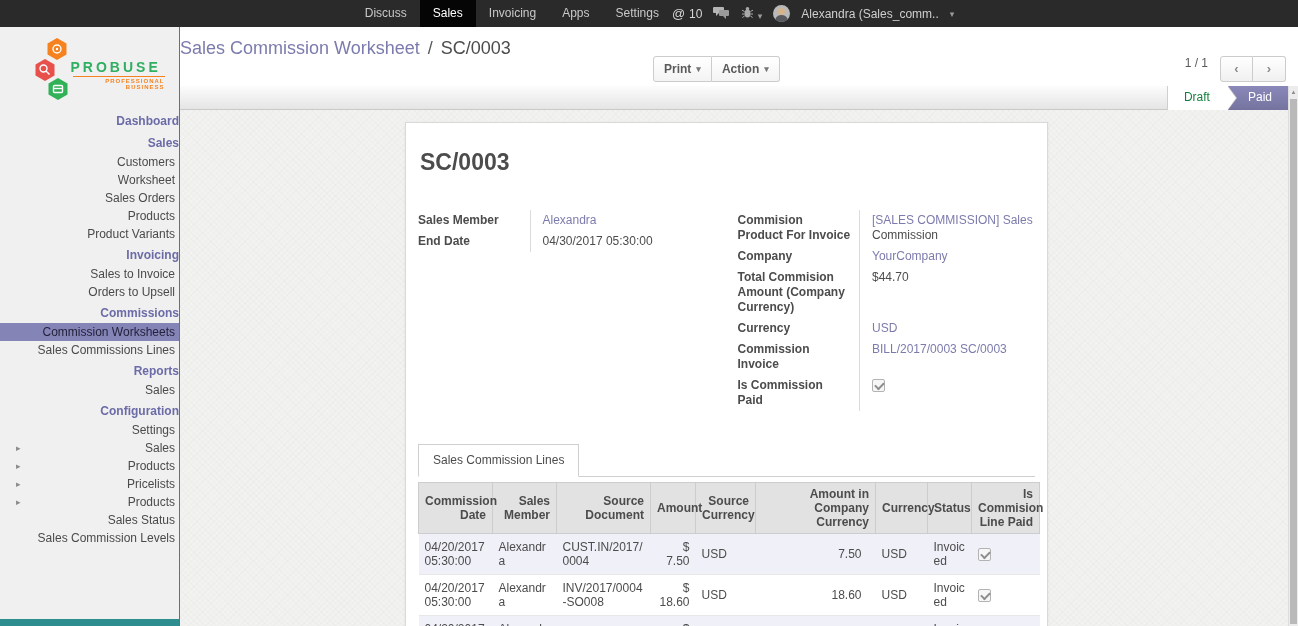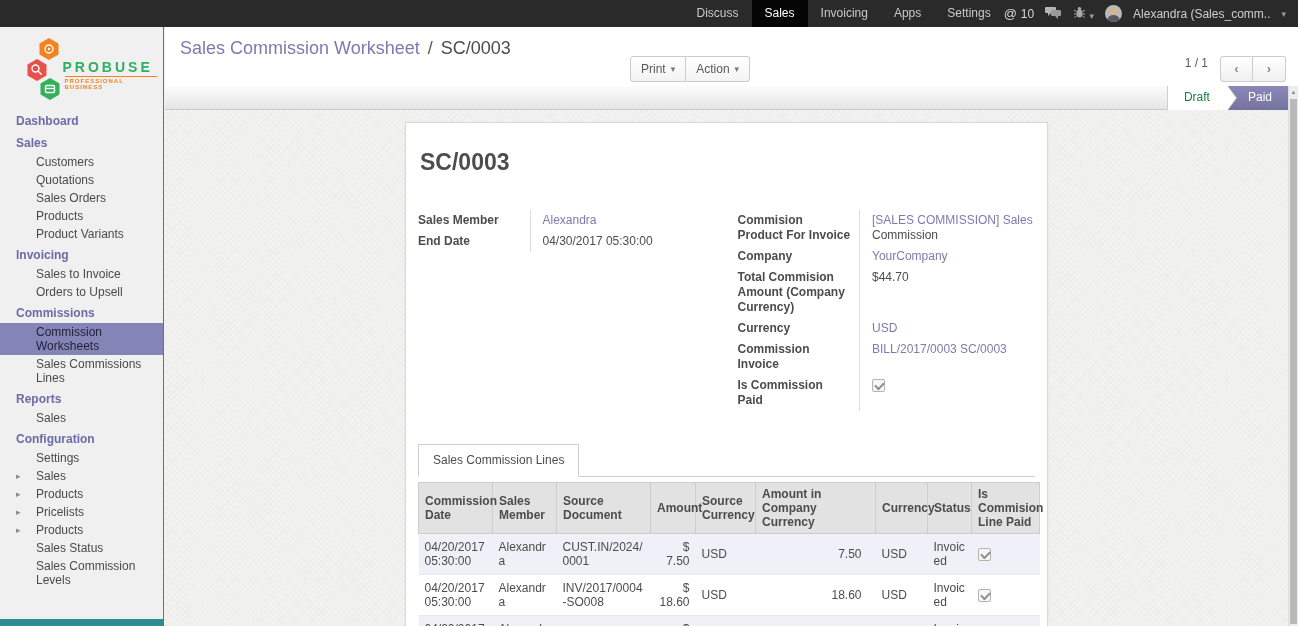--- a/index.html
+++ b/index.html
@@ -1,52 +1,52 @@
 <!DOCTYPE html>
 <html><head>
 <meta charset="utf-8">
 <style>
   * { margin:0; padding:0; box-sizing:border-box; }
   html,body { width:1298px; height:626px; overflow:hidden; font-family:"Liberation Sans", sans-serif; background:#f2f2f1; }
   .page { position:relative; width:1298px; height:626px; }
 
   
-  .topbar { position:absolute; left:0; top:0; right:0; height:27px; background:#2a2a2a; display:flex; align-items:stretch; justify-content:flex-end; z-index:30; }
+  .topbar { position:absolute; left:0; top:0; right:0; height:27px; background:#2a2a2a; display:flex; align-items:stretch; justify-content:center; z-index:30; }
   .menus { display:flex; align-items:stretch; padding-left:20px; }
   .menu-item { color:#c9c9c9; font-size:12px; line-height:27px; padding:0 13px; cursor:pointer; }
   .menu-item.active { background:#050505; color:#ffffff; }
   .systray { display:flex; align-items:center; gap:11px; padding-right:12px; color:#cfcfcf; font-size:12px; }
   .activities { display:flex; align-items:center; gap:4px; color:#d6d6d6; }
   .at-glyph { font-size:13px; }
   .caret { color:#9a9a9a; font-size:9px; }
   .avatar { width:17px; height:17px; border-radius:50%; overflow:hidden; background:#b9b9b9; position:relative; flex:0 0 auto; }
   .avatar::before { content:""; position:absolute; left:5px; top:3px; width:7px; height:7px; border-radius:50%; background:#d8b48c; }
   .avatar::after { content:""; position:absolute; left:2px; top:10px; width:13px; height:8px; border-radius:6px 6px 0 0; background:#58585f; }
   .user-label { white-space:nowrap; }
 
   
-  .sidebar { position:absolute; left:0; top:27px; bottom:0; width:164px; background:#f0f0f0; border-right:1px solid #6f6f6f; z-index:20; }
+  .sidebar { position:absolute; left:0; top:27px; bottom:0; width:180px; background:#f0f0f0; border-right:1px solid #6f6f6f; z-index:20;text-align:right; }
   .logo { position:relative; width:150px; height:72px; margin:8px auto 2px; }
   .logo svg { position:absolute; left:12px; top:2px; }
   .brand-name { position:absolute; left:56px; top:24px; font-size:14px; font-weight:bold; letter-spacing:3px; color:#2faf62; }
   .brand-tagline { position:absolute; left:58px; top:41px; font-size:6px; font-weight:bold; letter-spacing:1px; color:#f5821f; border-top:1px solid #f5821f; padding-top:1px; }
   .side-section-title { padding:5px 0 3px 16px; font-size:12px; font-weight:bold; color:#6b6ba8; cursor:pointer; }
   .side-item { position:relative; padding:2px 4px 2px 36px; font-size:12px; color:#4a4a4a; line-height:14px; cursor:pointer; }
   .side-item.selected { background:#8584b7; color:#22223c; }
   .side-item .exp-caret { position:absolute; left:16px; top:2px; font-size:9px; color:#8a8a8a; }
   .side-footer { position:absolute; left:0; right:0; bottom:0; height:7px; background:#2e8d8f; }
 
   
   .main { position:absolute; left:165px; top:27px; right:0; bottom:0; }
   .control-panel { position:relative; height:59px; background:#ffffff; }
   .breadcrumb { padding:11px 0 0 15px; font-size:18px; }
   .bc-link { color:#7c7bad; cursor:pointer; }
   .bc-sep { color:#5a5a5a; padding:0 3px; }
   .bc-current { color:#4c4c4c; }
-  .btn-group { position:absolute; left:465px; top:29px; display:flex; }
+  .btn-group { position:absolute; left:488px; top:29px; display:flex;font-weight:bold; }
   .btn { border:1px solid #cccccc; background:linear-gradient(#ffffff,#f3f3f3); color:#5a5a5a; font-size:12px; padding:5px 10px; cursor:pointer; display:flex; align-items:center; gap:5px; }
   .btn:first-child { border-radius:3px 0 0 3px; }
   .btn + .btn { border-left:none; border-radius:0 3px 3px 0; }
   .pager { position:absolute; right:12px; top:29px; display:flex; }
   .pager-text { font-size:12px; color:#5a5a5a; margin-right:12px; }
   .pager-btn { width:33px; height:26px; border:1px solid #cccccc; background:linear-gradient(#ffffff,#f0f0f0); color:#8a8a8a; font-size:13px; font-weight:bold; line-height:24px; text-align:center; cursor:pointer; }
   .pager-btn.prev { border-radius:3px 0 0 3px; }
   .pager-btn.next { border-left:none; border-radius:0 3px 3px 0; }
 
   .status-strip { position:relative; height:24px; background:linear-gradient(#fcfcfc,#e5e5e5); border-bottom:1px solid #c9c9c9; }
@@ -77,21 +77,21 @@
   .cb { position:relative; display:inline-block; width:13px; height:13px; background:#f6f6f6; border:1px solid #b3b3b3; border-radius:2px; vertical-align:middle; }
   .cb.checked::after { content:""; position:absolute; left:2px; top:2px; width:7px; height:4px; border-left:2px solid #8d8d8d; border-bottom:2px solid #8d8d8d; transform:rotate(-45deg); }
 
   .notebook { margin-top:32px; }
   .nav-tabs { border-bottom:1px solid #cfcfcf; padding-left:0; }
   .tab { display:inline-block; position:relative; top:1px; background:#ffffff; border:1px solid #cfcfcf; border-bottom:1px solid #ffffff; padding:8px 14px 9px; font-size:12px; color:#4c4c4c; cursor:pointer; }
 
   table.o-list { width:100%; border-collapse:collapse; margin-top:5px; font-size:12px; color:#4c4c4c; table-layout:fixed; }
   .o-list col.c1{width:74px}.o-list col.c2{width:64px}.o-list col.c3{width:94px}.o-list col.c4{width:45px}
   .o-list col.c5{width:60px}.o-list col.c6{width:120px}.o-list col.c7{width:52px}.o-list col.c8{width:44px}.o-list col.c9{width:68px}
-  .o-list thead th { background:#e2e2e2; border:1px solid #cdcdcd; font-weight:bold; text-align:left; padding:4px 6px; vertical-align:middle; line-height:14px; }
+  .o-list thead th { background:#e2e2e2; border:1px solid #cdcdcd; font-weight:bold; text-align:right; padding:4px 6px; vertical-align:middle; line-height:14px; }
   .o-list tbody td { padding:6px 6px; vertical-align:middle; line-height:14px; border-bottom:1px solid #e7e7e7; word-wrap:break-word;margin-top:41px; }
   .o-list tbody tr { cursor:pointer; }
   .o-list tbody tr.stripe { background:#eff0f8; }
   .num { text-align:right; }
   .num-pad { text-align:right; padding-right:14px !important; }
 
   
   .scrollbar { position:absolute; right:0; top:86px; bottom:0; width:10px; background:#ececec; border-left:1px solid #dddddd; z-index:40; }
   .scroll-up { height:12px; text-align:center; font-size:6px; color:#8a8a8a; line-height:12px; cursor:pointer; }
   .scroll-thumb { position:absolute; left:1px; right:1px; top:13px; bottom:2px; background:#b9b9b9; cursor:pointer; }
@@ -157,21 +157,21 @@
           <line class="st" x1="26.5" y1="51.5" x2="35.5" y2="51.5"></line>
       </svg>
       <div class="brand-name">PROBUSE</div>
       <div class="brand-tagline">PROFESSIONAL BUSINESS</div>
     </div>
 
     <div>
       <div class="side-section-title">Dashboard</div>
       <div class="side-section-title">Sales</div>
       <div class="side-item">Customers</div>
-      <div class="side-item">Quotations</div>
+      <div class="side-item">Worksheet</div>
       <div class="side-item">Sales Orders</div>
       <div class="side-item">Products</div>
       <div class="side-item">Product Variants</div>
 
       <div class="side-section-title">Invoicing</div>
       <div class="side-item">Sales to Invoice</div>
       <div class="side-item">Orders to Upsell</div>
 
       <div class="side-section-title">Commissions</div>
       <div class="side-item selected">Commission Worksheets</div>
@@ -305,21 +305,21 @@
                 <th>Amount in Company Currency</th>
                 <th>Currency</th>
                 <th>Status</th>
                 <th>Is Commision Line Paid</th>
               </tr>
             </thead>
             <tbody>
               <tr class="stripe">
                 <td>04/20/2017 05:30:00</td>
                 <td>Alexandra</td>
-                <td>CUST.IN/2024/0001</td>
+                <td>CUST.IN/2017/0004</td>
                 <td class="num">$ 7.50</td>
                 <td>USD</td>
                 <td class="num-pad">7.50</td>
                 <td>USD</td>
                 <td>Invoiced</td>
                 <td><span class="cb checked"></span></td>
               </tr>
               <tr>
                 <td>04/20/2017 05:30:00</td>
                 <td>Alexandra</td>

